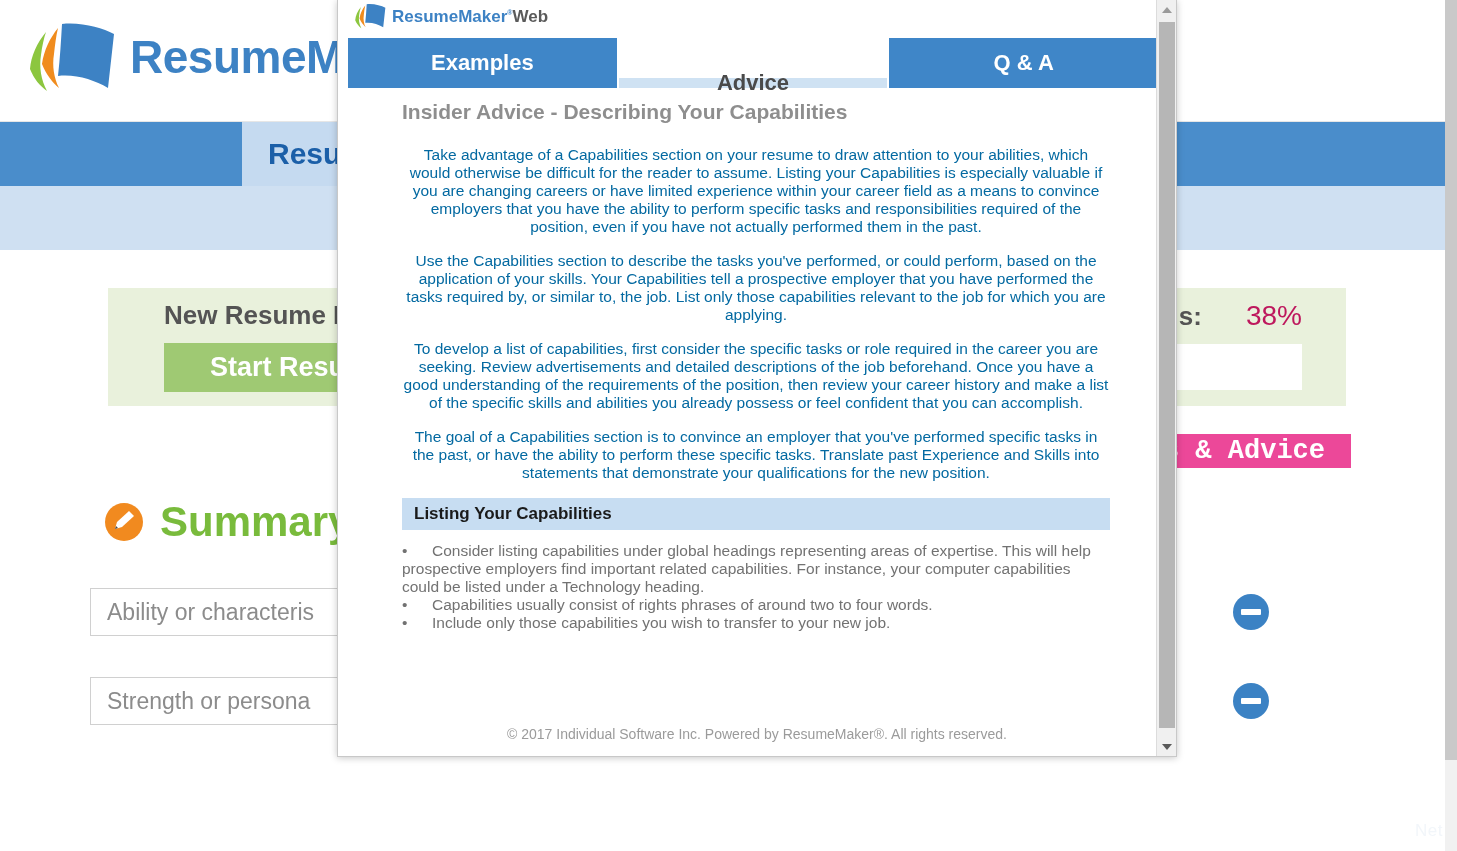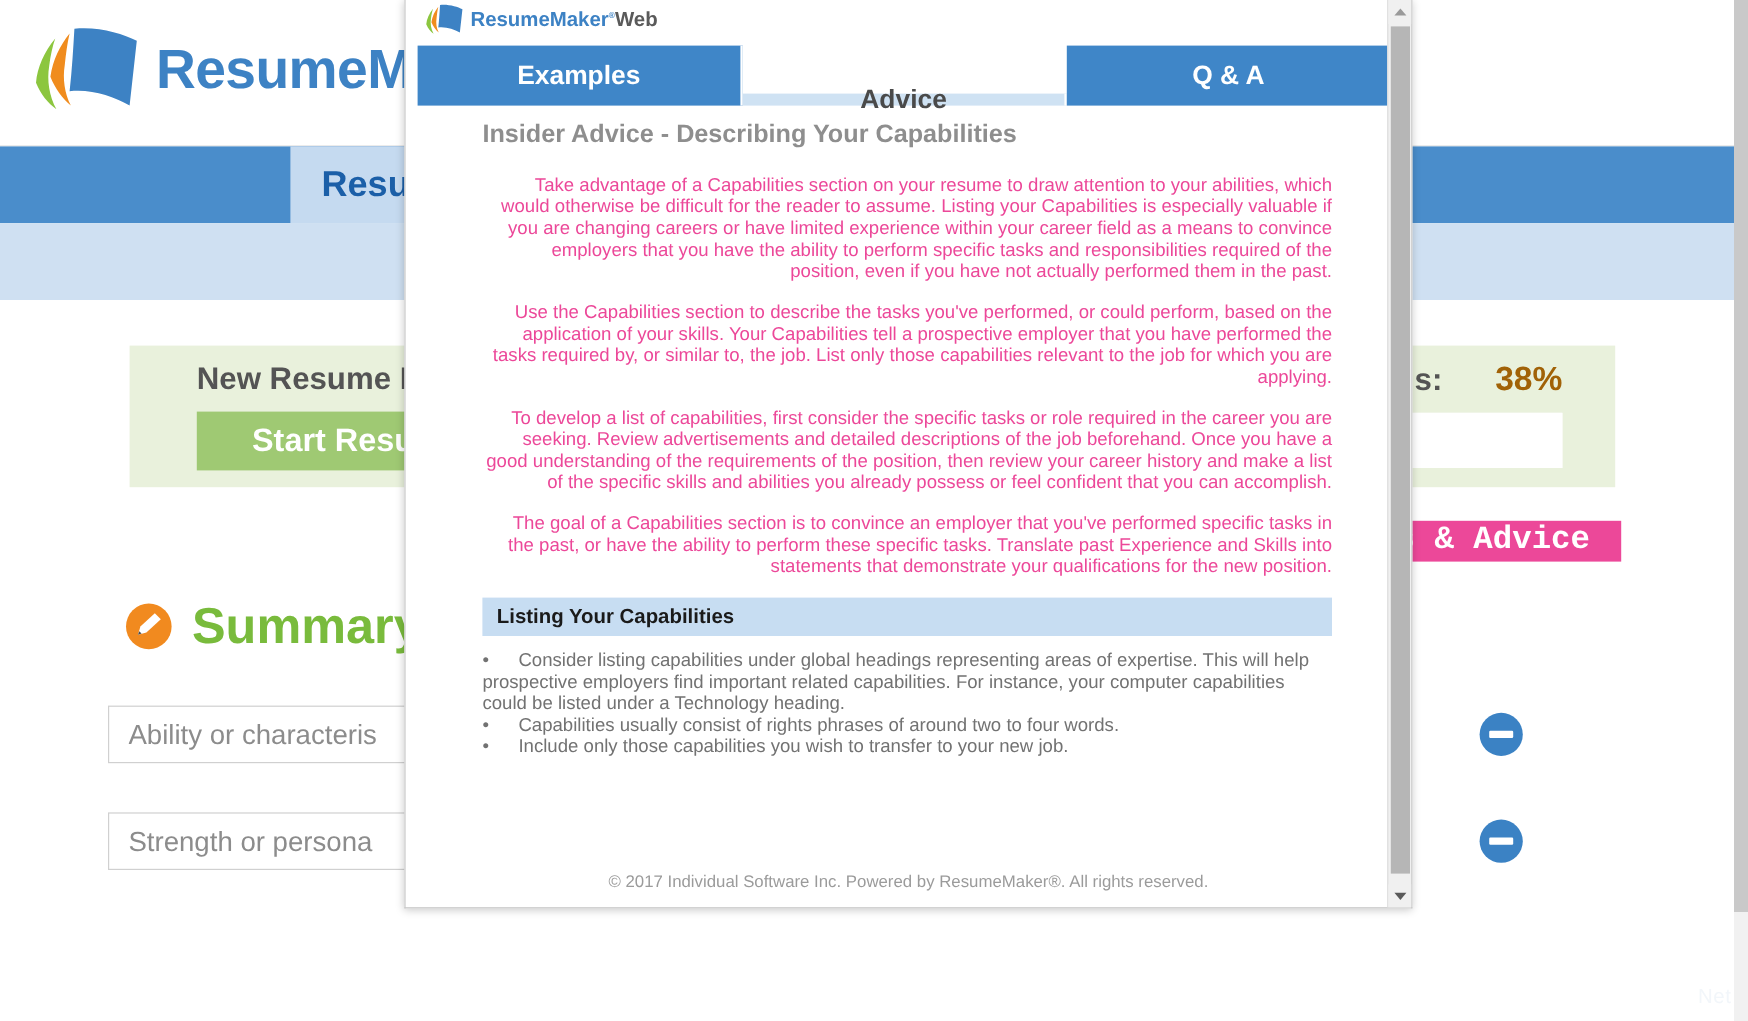--- a/index.html
+++ b/index.html
@@ -84,21 +84,21 @@
   }
   .status-right {
     margin-left: auto; padding: 12px 44px 0 0;
     text-align: right;
   }
   .status-row {
     display: flex; align-items: baseline; gap: 44px;
     justify-content: flex-end;
   }
   .status-label { font-size: 26px; font-weight: bold; color: #545454; }
-  .status-pct { font-size: 28px; font-weight: bold; color: #a16207; }
+  .status-pct { font-size: 28px; font-weight: normal; color: #be185d; }
   .progress-track {
     margin-top: 12px; width: 236px; height: 46px;
     background: #ffffff; border: 1px solid #ffffff;
     position: relative; overflow: hidden;
   }
   .progress-fill { height: 100%; background: #ffffff; }
 
   
   .advice-btn {
     position: absolute; right: 106px; top: 434px;
@@ -188,22 +188,22 @@
     position: absolute; left: 0; top: 92px;
     width: 838px; height: 635px;
     padding: 8px 66px 0 64px;
     overflow: hidden;
   }
   .modal-h1 {
     font-size: 21px; font-weight: bold; color: #8e8e8e;
     margin-bottom: 22px;
   }
   .modal-p {
-    font-size: 15.5px; line-height: 18px; color: #ec4899;
-    margin-bottom: 16px; text-align: right;
+    font-size: 15.5px; line-height: 18px; color: #0369a1;
+    margin-bottom: 16px; text-align: center;
   }
   .section-head {
     background: #c7ddf2; color: #1a1a1a;
     font-size: 17px; font-weight: bold;
     padding: 6px 12px; margin: 6px 0 4px 0;
   }
   .bullets { list-style: none; margin: 12px 0 0 0; }
   .bullets li {
     font-size: 15.5px; line-height: 18px; color: #727272;
     position: relative; padding-left: 0; margin-bottom: 0;

